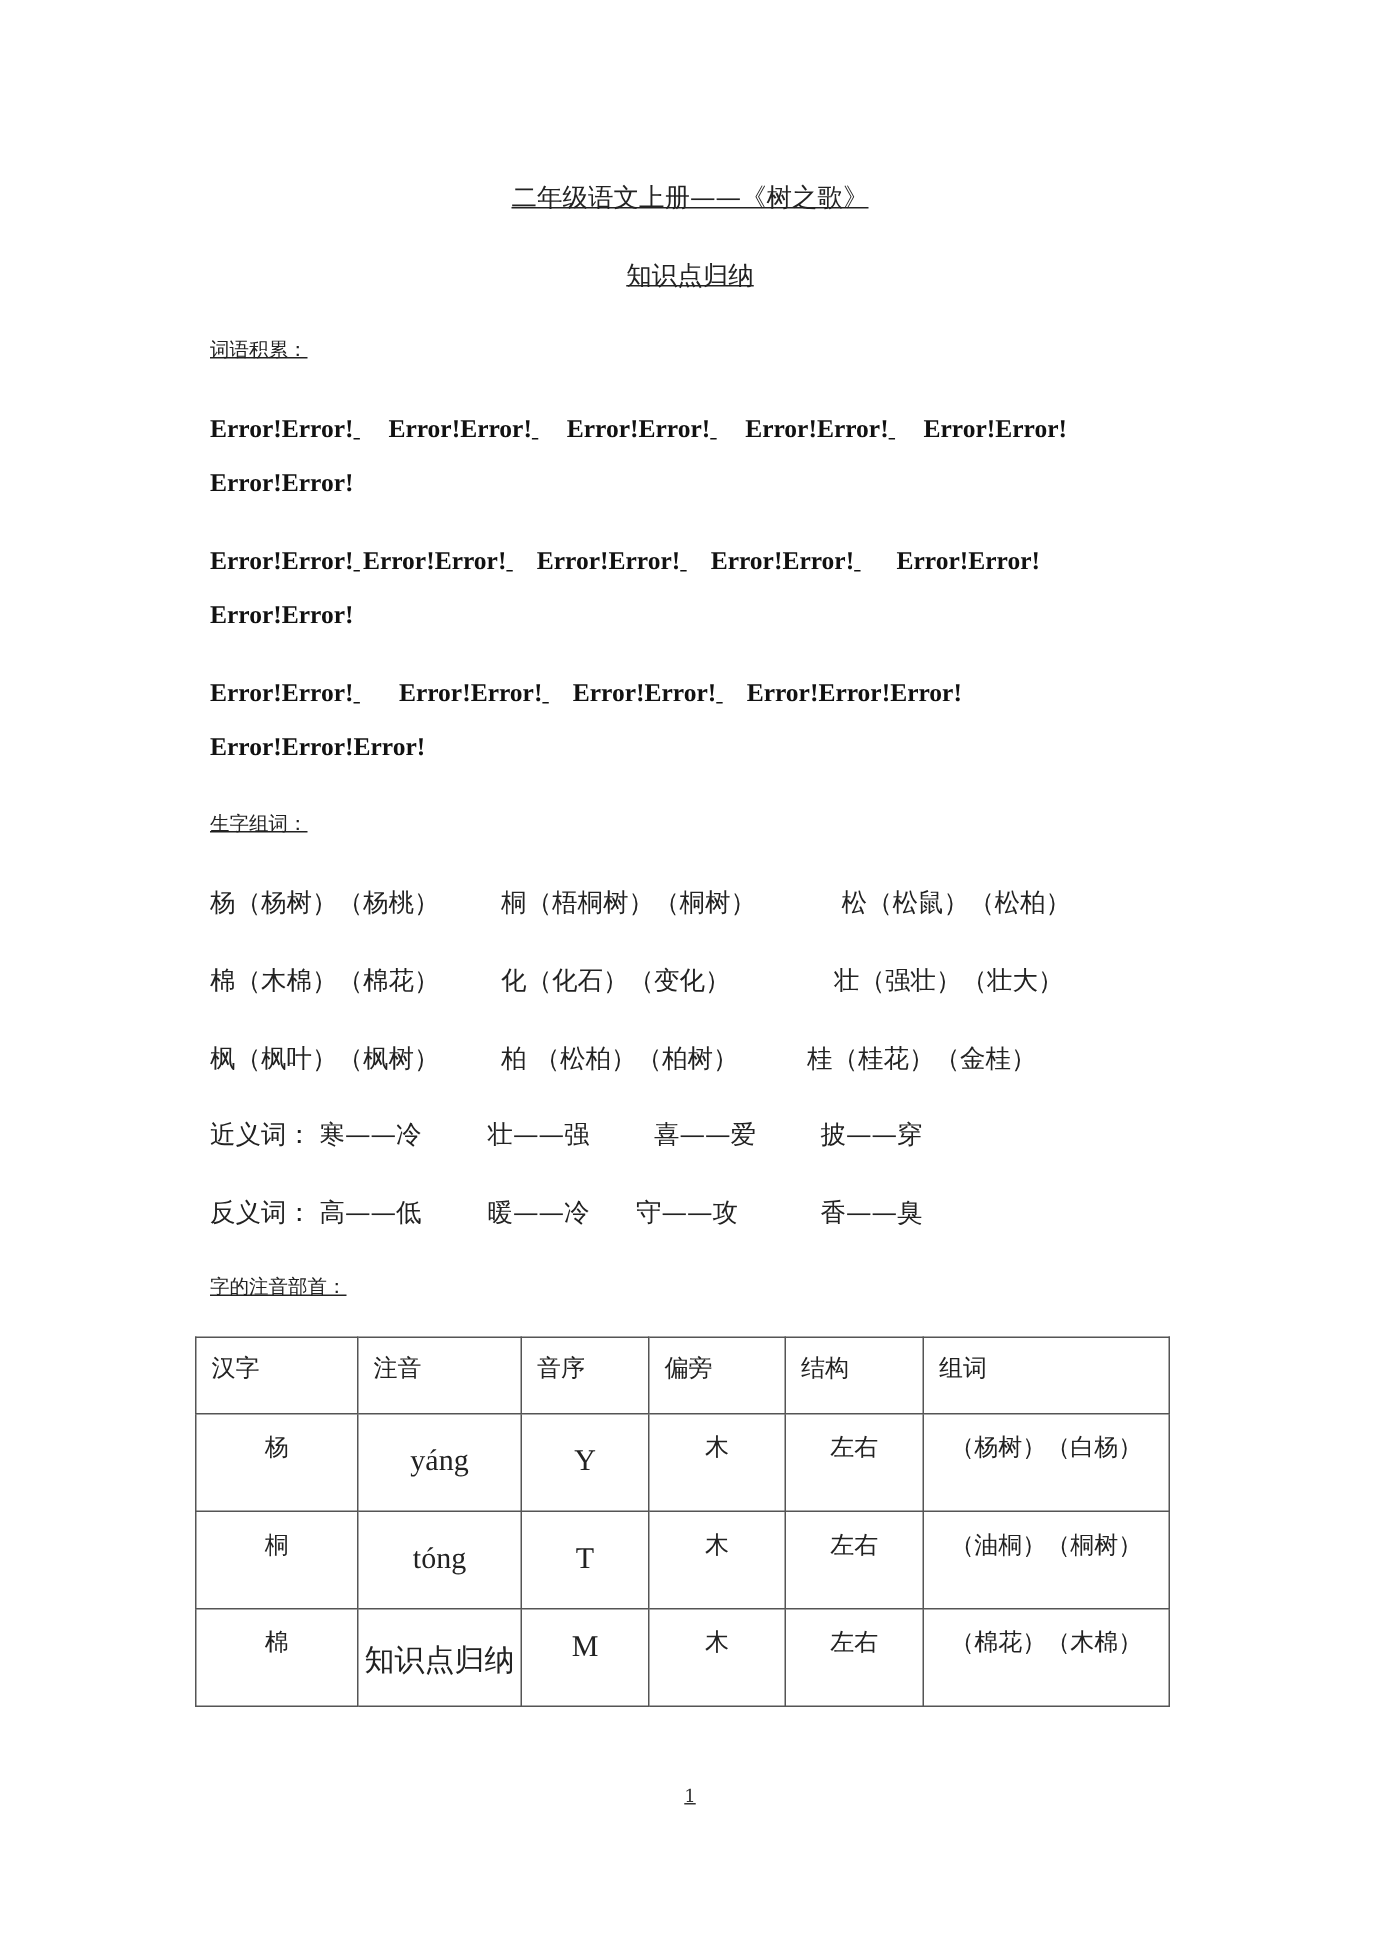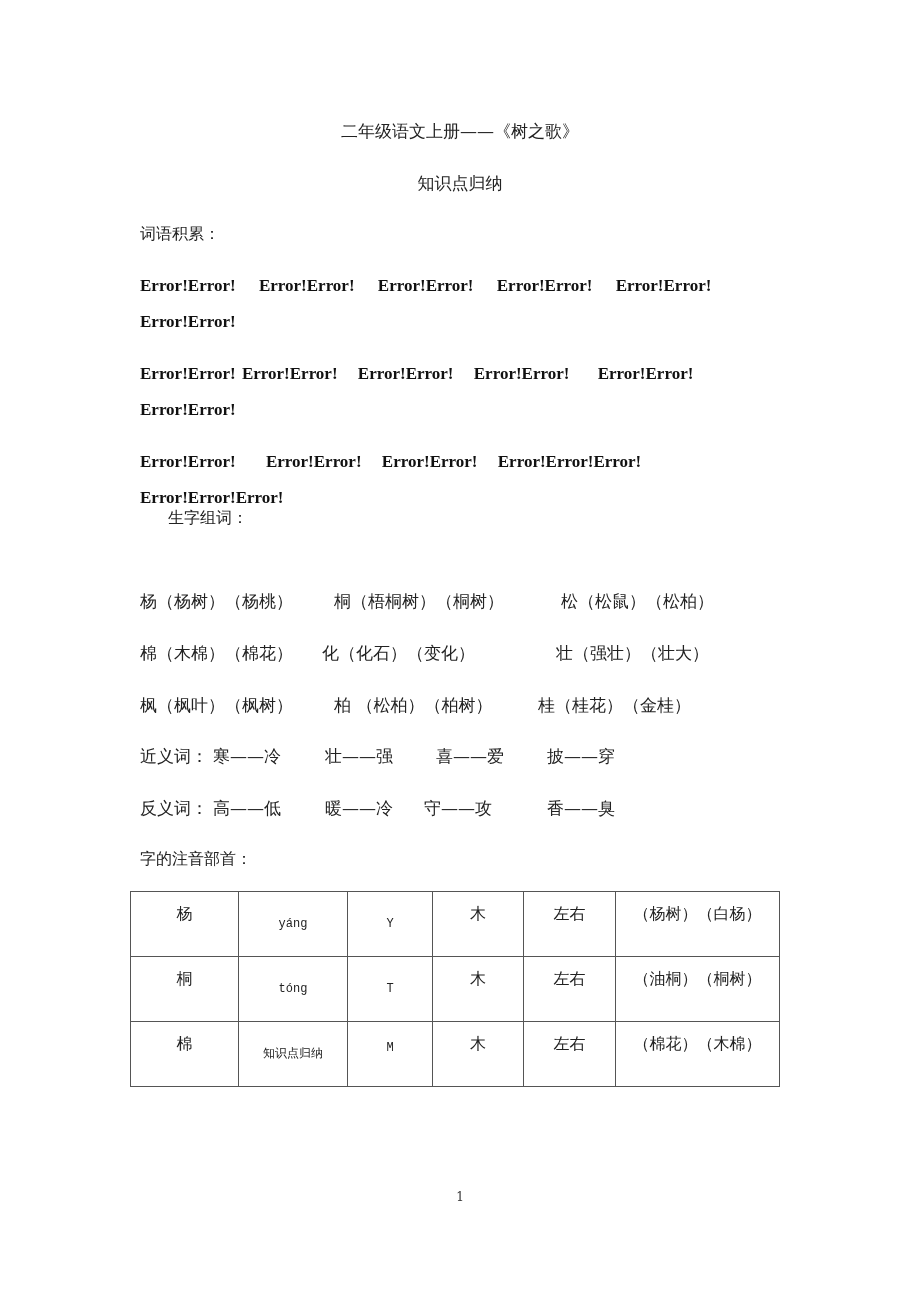--- a/index.html
+++ b/index.html
@@ -1,29 +1,29 @@
 <!DOCTYPE html>
 <html><head>
 <meta charset="utf-8">
 <style>
   html, body { margin: 0; padding: 0; background: #ffffff; }
   body { width: 920px; height: 1302px; position: relative; overflow: hidden;
          font-family: "DejaVu Serif", "Liberation Serif", serif; color: #222; }
-  .abs { position: absolute; white-space: nowrap; }
+  .abs { position: absolute; white-space: nowrap; text-decoration: underline; }
   .title { font-size: 17px; left: 0; width: 920px; text-align: center; }
-  .heading { font-size: 16px; left: 140px; }
+  .heading { font-size: 13px; left: 140px; }
   .err { font-family: "Liberation Serif", serif; font-weight: bold; font-size: 17px; color: #111; left: 140px; }
   .err span { display: inline-block; }
   .line { font-size: 17px; left: 140px; }
   .line span { position: absolute; white-space: nowrap; }
   table.tbl { position: absolute; left: 130px; top: 891px; border-collapse: collapse; }
   table.tbl td { border: 1px solid #555; font-size: 16px; vertical-align: top; padding: 0; }
   .hdr td { height: 51px; padding-left: 10px !important; padding-top: 10px !important; box-sizing: border-box; }
   .row td { height: 65px; text-align: center; padding-top: 12px !important; box-sizing: border-box; }
-  .pin { font-family: Liberation Mono, monospace; font-size: 12px; position: relative; top: 8px; }
+  .pin { font-family: Liberation Serif, serif; font-size: 20px; position: relative; top: 8px; }
   .pin.top { top: 2px; }
   .pagenum { font-size: 12px; left: 0; width: 920px; text-align: center; top: 1190px; color: #333; }
 </style>
 </head>
 <body>
 
 <div class="abs title" style="top:120px;">二年级语文上册——《树之歌》</div>
 <div class="abs title" style="top:172px;">知识点归纳</div>
 
 <div class="abs heading" style="top:224px;">词语积累：</div>
@@ -51,30 +51,30 @@
 <div class="abs err" style="top:452px;">
   <span>Error!Error!</span>
   <span style="margin-left:26px">Error!Error!</span>
   <span style="margin-left:16px">Error!Error!</span>
   <span style="margin-left:16px">Error!Error!Error!</span>
 </div>
 <div class="abs err" style="top:488px;">
   <span>Error!Error!Error!</span>
 </div>
 
-<div class="abs heading" style="top:508px;margin-left:28px;">生字组词：</div>
+<div class="abs heading" style="top:540px;">生字组词：</div>
 
 <div class="abs line" style="top:590px;">
   <span style="left:0">杨（杨树）（杨桃）</span>
   <span style="left:194px">桐（梧桐树）（桐树）</span>
   <span style="left:421px">松（松鼠）（松柏）</span>
 </div>
 <div class="abs line" style="top:642px;">
   <span style="left:0">棉（木棉）（棉花）</span>
-  <span style="left:182px">化（化石）（变化）</span>
+  <span style="left:194px">化（化石）（变化）</span>
   <span style="left:416px">壮（强壮）（壮大）</span>
 </div>
 <div class="abs line" style="top:694px;">
   <span style="left:0">枫（枫叶）（枫树）</span>
   <span style="left:194px">柏 （松柏）（柏树）</span>
   <span style="left:398px">桂（桂花）（金桂）</span>
 </div>
 
 <div class="abs line" style="top:745px;">
   <span style="left:0">近义词：</span>
@@ -97,20 +97,28 @@
 <table class="tbl">
   <colgroup>
     <col style="width:108px">
       <col style="width:109px">
       <col style="width:85px">
     <col style="width:91px">
       <col style="width:92px">
       <col style="width:164px">
   </colgroup>
   <tbody>
+      <tr class="hdr">
+    <td>汉字</td>
+    <td>注音</td>
+    <td>音序</td>
+    <td>偏旁</td>
+    <td>结构</td>
+    <td>组词</td>
+  </tr>
   <tr class="row">
     <td>杨</td>
     <td><span class="pin">yáng</span></td>
     <td><span class="pin">Y</span></td>
     <td>木</td>
     <td>左右</td>
     <td>（杨树）（白杨）</td>
   </tr>
   <tr class="row">
     <td>桐</td>

